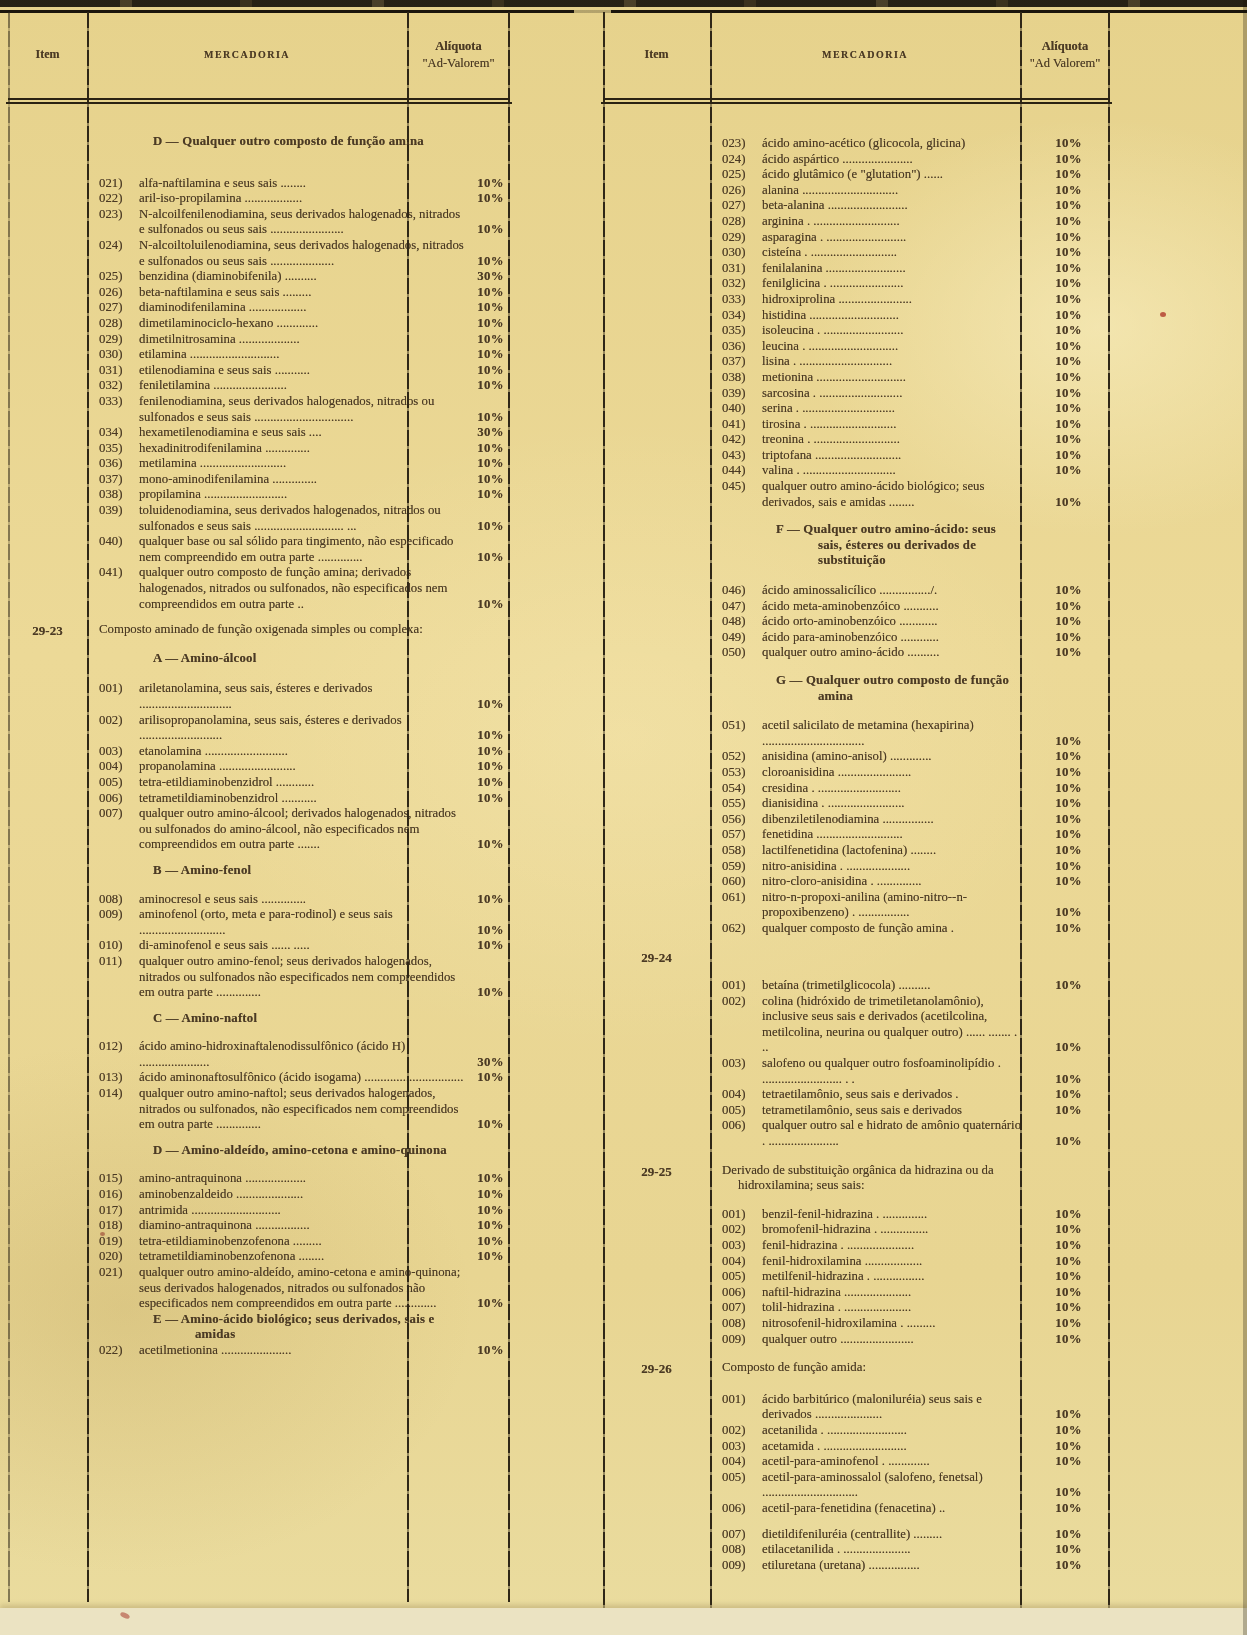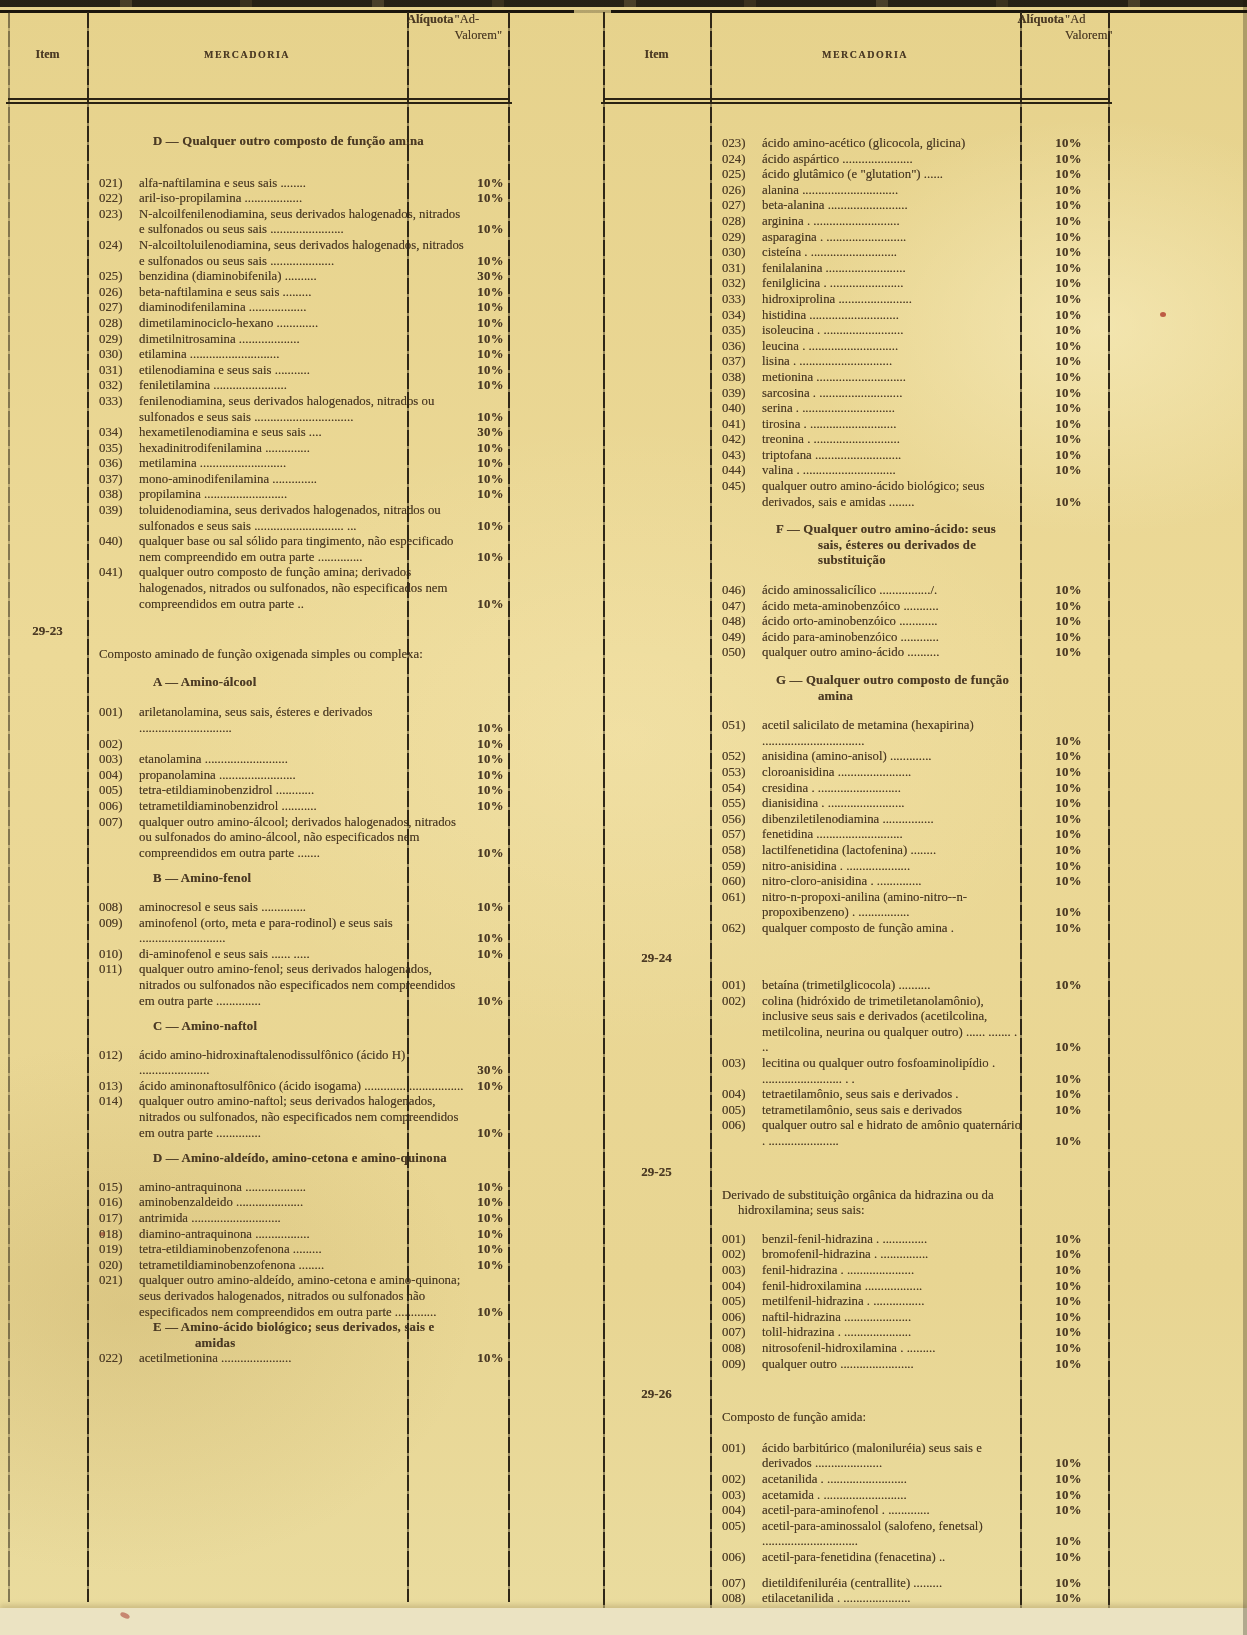--- a/index.html
+++ b/index.html
@@ -30,32 +30,32 @@
   .rightshade{position:absolute;right:0;top:0;bottom:0;width:4px;background:rgba(25,18,8,.28);}
 
   
   .table{position:absolute;top:12px;}
   .vline{position:absolute;top:0;bottom:0;width:2px;
     background:repeating-linear-gradient(180deg,#2f2717 0 16px, rgba(47,39,23,.45) 16px 19px);}
   .hdr{position:relative;display:flex;height:86px;align-items:stretch;border-bottom:2.5px solid #2a2212;}
   .hdr::after{content:"";position:absolute;left:-2px;right:-2px;bottom:-6px;height:1.8px;background:#2a2212;}
   .hdr .h-item{display:flex;align-items:center;justify-content:center;font-weight:bold;font-size:12px;}
   .hdr .h-merc{flex:1;display:flex;align-items:center;justify-content:center;font-weight:bold;font-size:10px;letter-spacing:1.5px;}
-  .hdr .h-rate{display:flex;flex-direction:row;align-items:flex-start;justify-content:center;gap:1px;font-size:12.5px;}
+  .hdr .h-rate{display:flex;flex-direction:column;align-items:center;justify-content:center;gap:1px;font-size:12.5px;}
   .hdr .h-rate .l1{font-weight:bold;}
 
   .rows{padding-top:12px;}
   .row{display:flex;align-items:stretch;}
   .c-item{flex-shrink:0;text-align:center;font-weight:bold;font-size:13px;padding-top:1px;}
   .c-merc{flex-shrink:0;display:flex;padding:0 4px 0 12px;box-sizing:border-box;}
   .c-rate{flex:1;display:flex;align-items:flex-end;justify-content:center;font-weight:bold;font-size:12.8px;letter-spacing:.3px;}
   .num{width:40px;flex-shrink:0;}
   .txt{flex:1;}
   .sect{font-weight:bold;padding-left:96px;text-indent:-42px;letter-spacing:.2px;}
-  .grp{padding-left:16px;text-indent:-16px;margin-top:25px;}
+  .grp{padding-left:16px;text-indent:-16px;}
   .gap{width:100%;}
 
   
   #t-left{left:8px;width:502px;height:1590px;}
   #t-left .c-item{width:79px;}
   #t-left .c-merc{width:384px;}
   
   #t-right{left:603px;width:507px;height:1596px;}
   #t-right .c-item{width:107px;}
   #t-right .c-merc{width:317px;}
@@ -324,20 +324,21 @@
             <span class="txt">ariletanolamina, seus sais, ésteres e derivados .............................</span>
           </div>
           <div class="c-rate">
             <span>10%</span>
           </div>
         </div>
         <div class="row item">
           <div class="c-item"></div>
           <div class="c-merc">
             <span class="num">002)</span>
+            <span class="txt">arilisopropanolamina, seus sais, ésteres e derivados ..........................</span>
           </div>
           <div class="c-rate">
             <span>10%</span>
           </div>
         </div>
         <div class="row item">
           <div class="c-item"></div>
           <div class="c-merc">
             <span class="num">003)</span>
             <span class="txt">etanolamina ..........................</span>
@@ -1029,21 +1030,21 @@
             <span class="txt">colina (hidróxido de trimetiletanolamônio), inclusive seus sais e derivados (acetilcolina, metilcolina, neurina ou qualquer outro) ...... ....... . ..</span>
           </div>
           <div class="c-rate">
             <span>10%</span>
           </div>
         </div>
         <div class="row item">
           <div class="c-item"></div>
           <div class="c-merc">
             <span class="num">003)</span>
-            <span class="txt">lecitina ou qualquer outro fosfoaminolipídio . ......................... . .</span>
+            <span class="txt">salofeno ou qualquer outro fosfoaminolipídio . ......................... . .</span>
           </div>
           <div class="c-rate">
             <span>10%</span>
           </div>
         </div>
         <div class="row item">
           <div class="c-item"></div>
           <div class="c-merc">
             <span class="num">004)</span>
             <span class="txt">tetraetilamônio, seus sais e derivados .</span>

